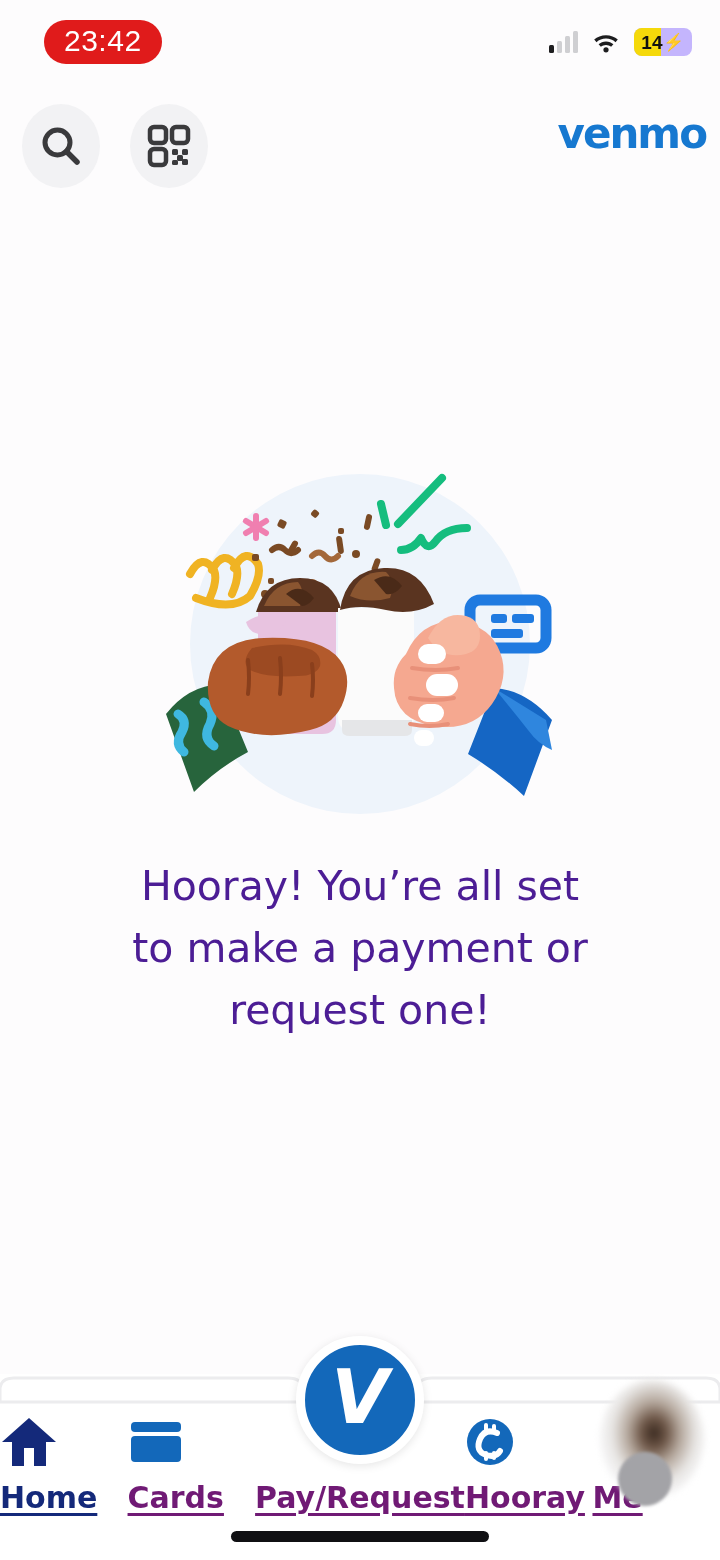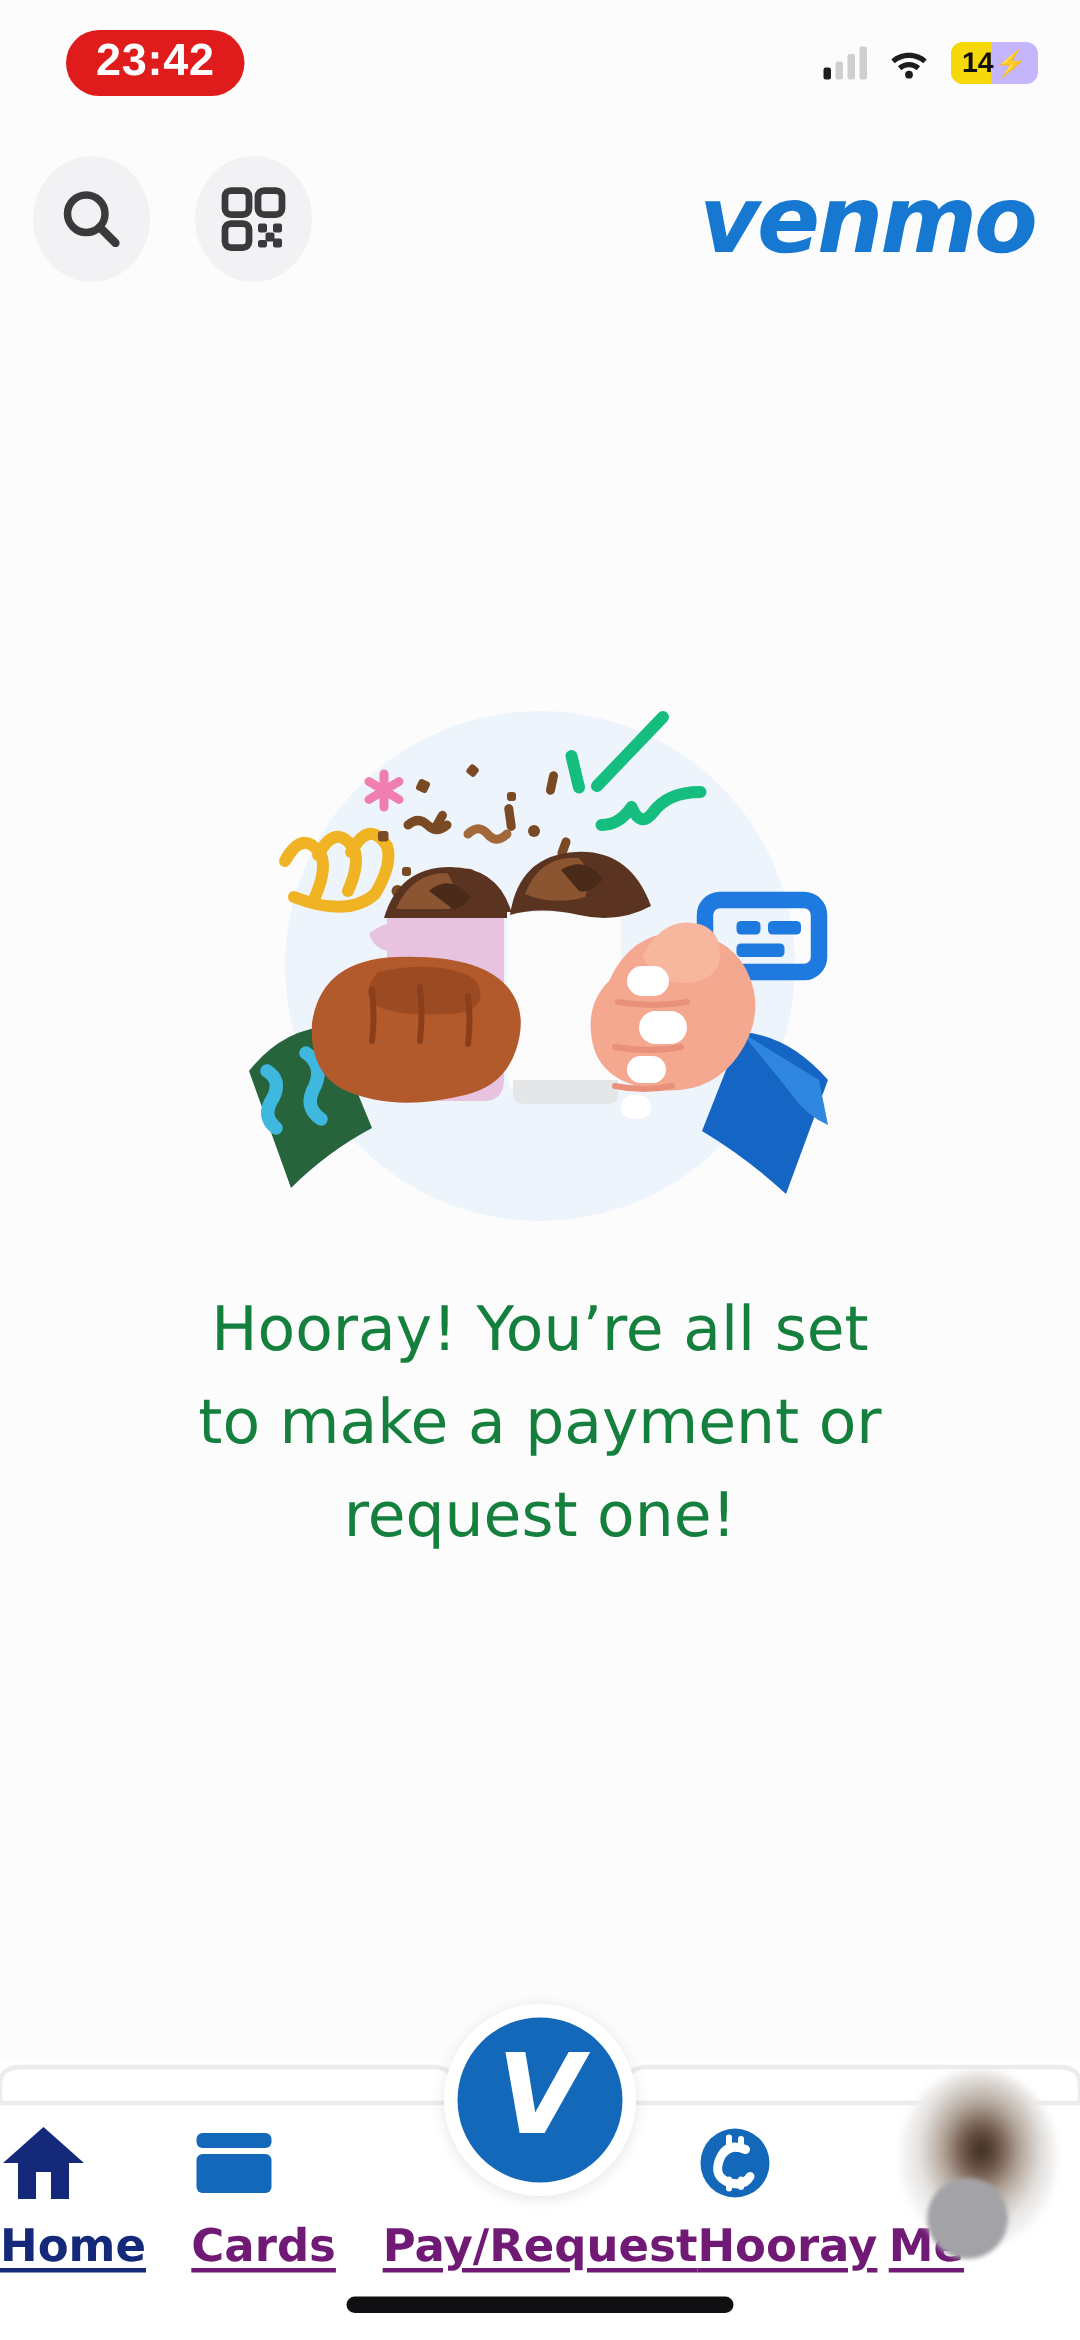--- a/index.html
+++ b/index.html
@@ -9,21 +9,21 @@
     font-family:"Liberation Sans", sans-serif;
     overflow:hidden;
   }
   .phone { position:relative; width:720px; height:1560px; background:#fdfcfd; }
 
   
   .statusbar { position:absolute; top:0; left:0; width:720px; height:80px; }
   .time-pill {
     position:absolute; left:44px; top:20px;
     background:#e01b1b; color:#ffffff;
-    font-size:30px; font-weight:bold;
+    font-size:30px; font-weight:normal;
     padding:6px 20px 8px 20px; border-radius:24px;
     letter-spacing:0.5px; line-height:1;
   }
   .status-right {
     position:absolute; right:28px; top:28px;
     display:flex; align-items:center; gap:14px;
   }
   .sig-bars { display:flex; align-items:flex-end; gap:3px; height:22px; }
   .sig-bars i { display:block; width:5px; border-radius:1.5px; background:#cfcfd2; }
   .sig-bars i:nth-child(1){ height:8px; background:#1d1d1f; }
@@ -44,34 +44,34 @@
 
   
   .header { position:absolute; top:104px; left:0; width:720px; height:86px; }
   .circle-btn {
     position:absolute; top:0; width:78px; height:84px; border-radius:50%;
     background:#f2f2f4; display:flex; align-items:center; justify-content:center;
   }
   .btn-search { left:22px; }
   .btn-qr { left:130px; }
   .venmo-logo {
-    position:absolute; right:30px; top:4px;
-    font-size:62px; font-weight:bold; font-style:italic;
+    position:absolute; right:14px; top:4px;
+    font-size:42px; font-weight:bold; 
     color:#1678d0; letter-spacing:-2px; line-height:1.25;
     font-family:"DejaVu Sans", sans-serif;
   }
 
   
   .illo-wrap { position:absolute; top:462px; left:0; width:720px; height:355px; }
   .illo { position:absolute; left:160px; top:0; width:400px; height:355px; }
 
   
   .headline {
     position:absolute; top:855px; left:90px; width:540px;
-    text-align:center; color:#15803d;
+    text-align:center; color:#4c1d95;
     font-size:41px; line-height:62px; font-weight:400;
     font-family:"DejaVu Sans", sans-serif;
   }
 
   
   .navbar {
     position:absolute; left:0; bottom:0; width:720px; height:186px;
     background:#ffffff;
   }
   .nav-topline { position:absolute; left:0; top:0; width:720px; height:30px; }

